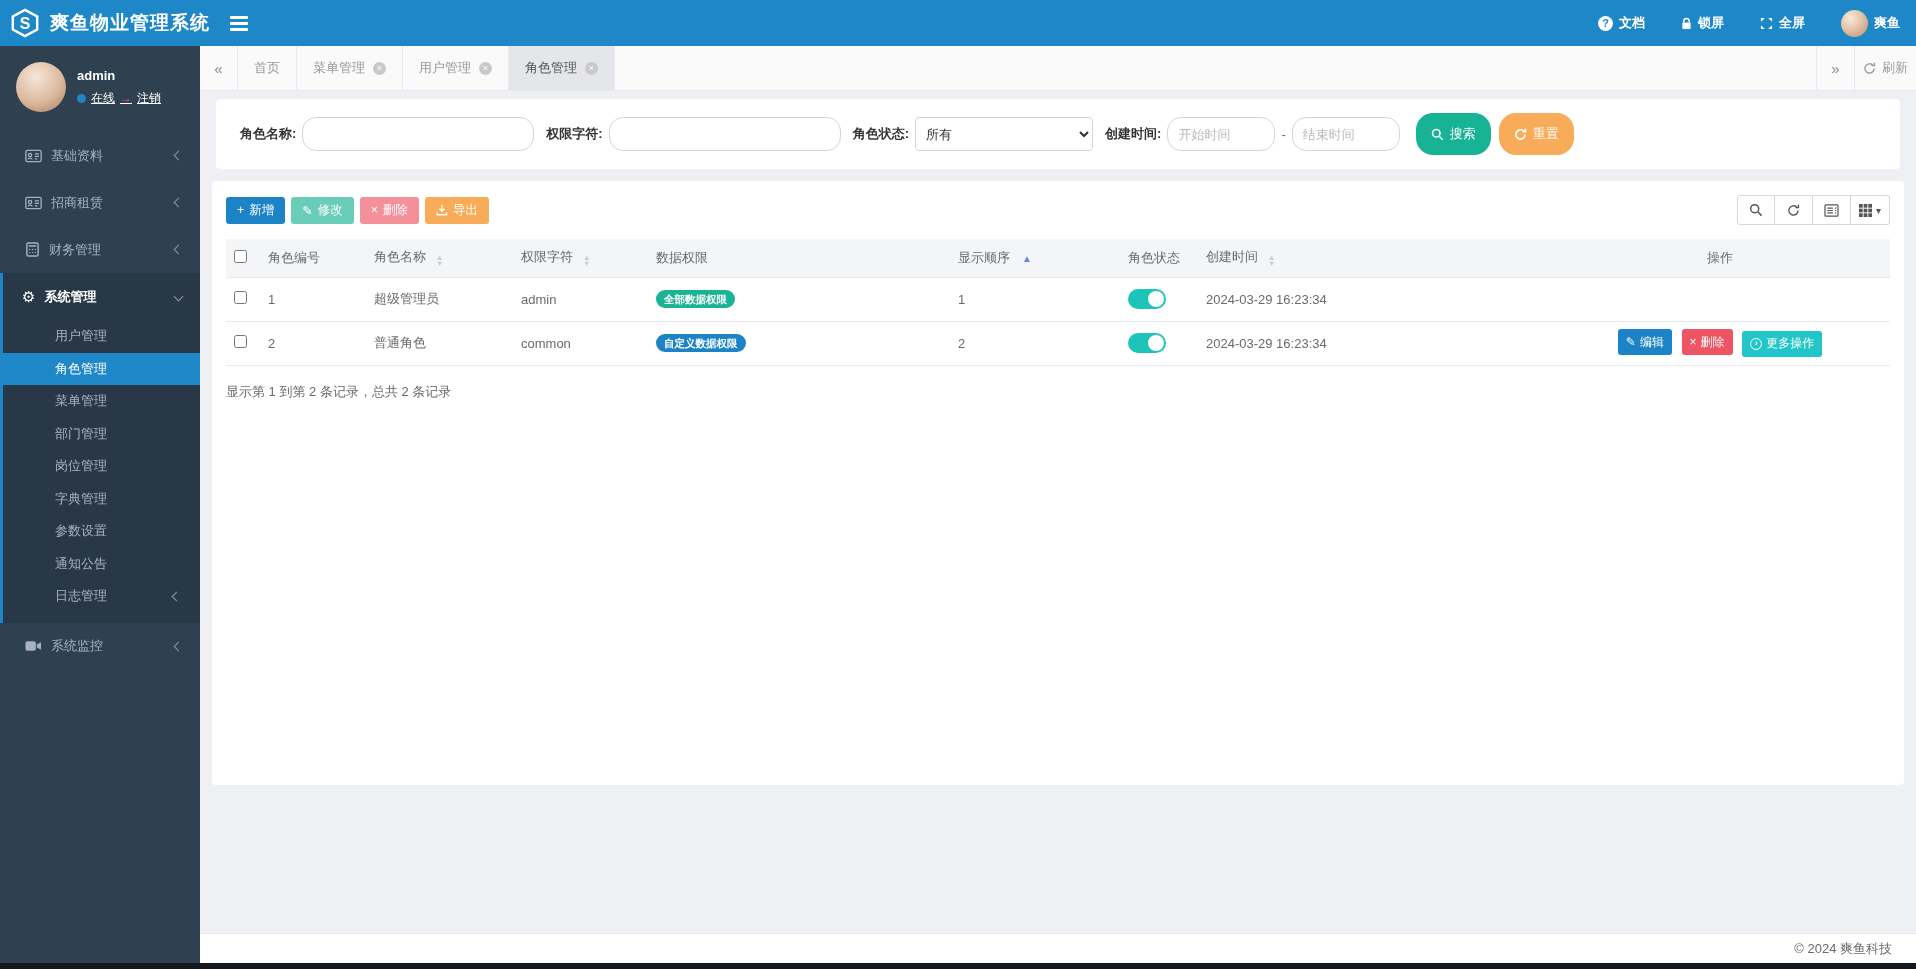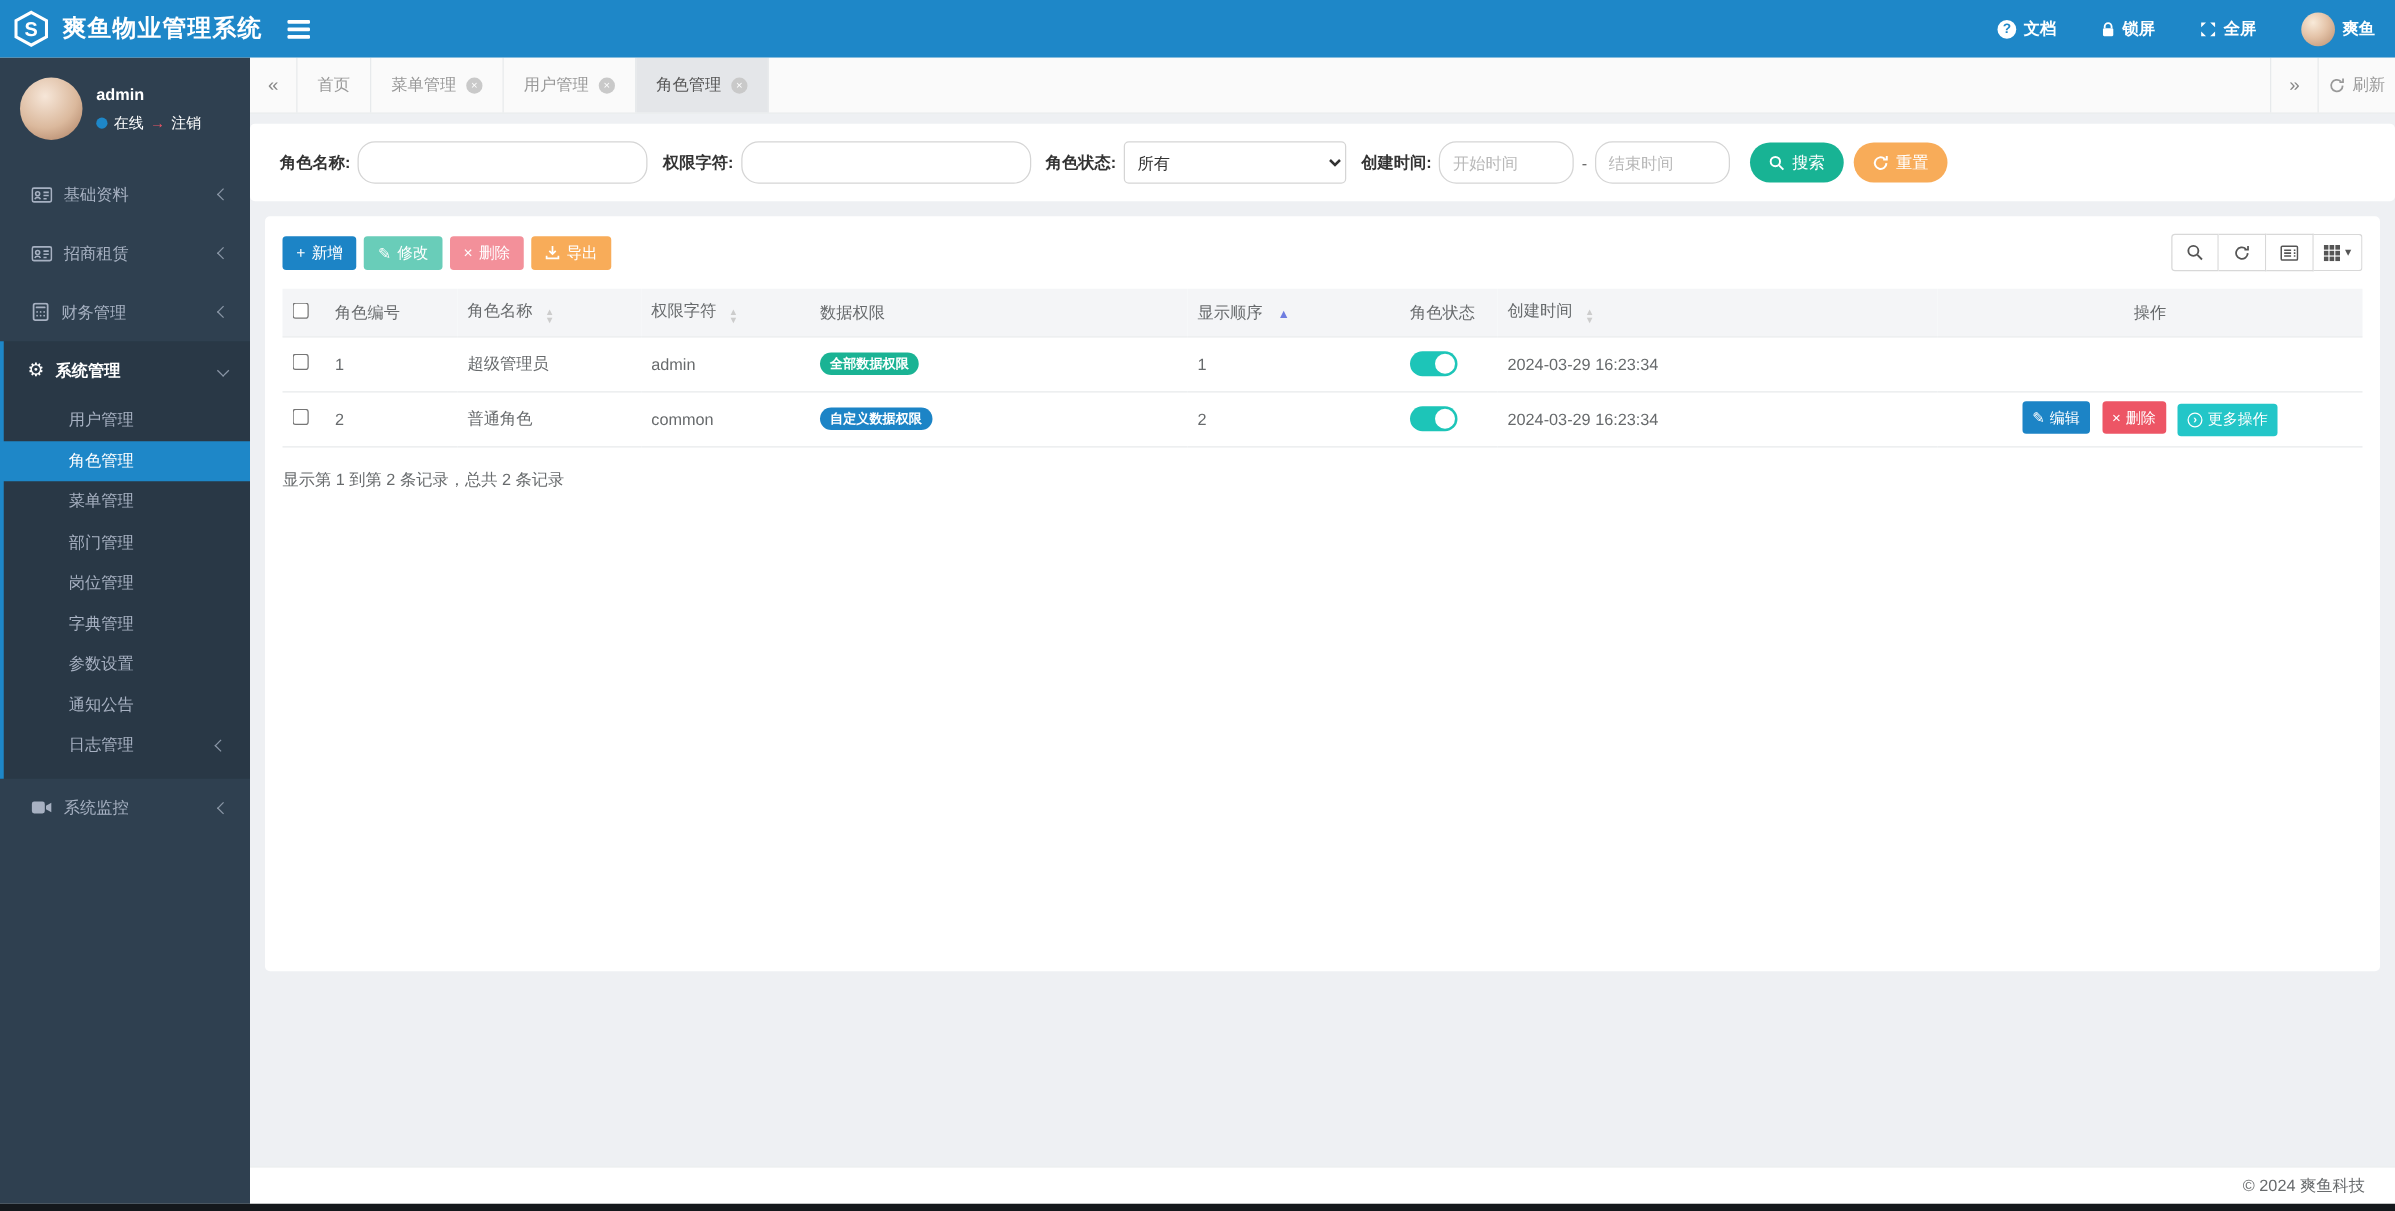--- a/index.html
+++ b/index.html
@@ -22,21 +22,21 @@
   .nav-avatar { width:27px; height:27px; border-radius:50%;
     background:radial-gradient(circle at 35% 30%, #f8ead9 0%, #e4c3a8 45%, #b98d6e 100%); }
 
   
   .sidebar { position:absolute; top:46px; left:0; width:200px; bottom:6px;
     background:#2f4050; color:#a7b1c2; font-size:13px; z-index:20; }
   .user-panel { padding:16px 12px 12px 16px; display:flex; gap:11px; align-items:center; }
   .u-avatar { width:50px; height:50px; border-radius:50%; flex:none;
     background:radial-gradient(circle at 40% 30%, #f6e6d8 0%, #dbb99d 55%, #a8795c 100%); }
   .u-name { color:#fff; font-weight:700; font-size:13px; margin-bottom:7px; }
-  .u-status { display:flex; align-items:center; gap:5px; font-size:12px; color:#fff; }
+  .u-status { display:flex; align-items:center; gap:5px; font-size:12px; color:#fff;text-decoration:underline; }
   .dot { width:9px; height:9px; border-radius:50%; background:#1e87c8; }
   .logout-icon { color:#ed5565; font-weight:700; font-size:12px; }
   .menu { margin-top:8px; }
   .menu-item { height:47px; display:flex; align-items:center; gap:9px;
     padding:0 18px 0 22px; border-left:3px solid transparent; cursor:pointer; }
   .menu-item .mi-icon { display:flex; align-items:center; color:#a7b1c2; }
   .chev { width:7px; height:7px; border-right:1.5px solid #8b97a7;
     border-bottom:1.5px solid #8b97a7; margin-left:auto; flex:none; }
   .chev.left { transform:rotate(135deg); }
   .chev.down { transform:rotate(45deg); }
@@ -62,31 +62,31 @@
     border-right:1px solid #e7eaec; cursor:pointer; white-space:nowrap; }
   .tab.active { background:#e4e6e9; color:#555; }
   .tab-close { width:13px; height:13px; border-radius:50%; background:#c9c9c9; color:#fff;
     font-size:9px; line-height:13px; text-align:center; flex:none; cursor:pointer; }
   .tab-right { margin-left:auto; display:flex; align-items:stretch; }
   .tab-right .tab-nav-btn { border-right:none; border-left:1px solid #e7eaec; }
   .refresh-btn { display:flex; align-items:center; gap:6px; padding:0 8px;
     border-left:1px solid #e7eaec; color:#999; cursor:pointer; }
 
   
-  .filter-panel { margin:8px 0 12px; background:#fff; border-radius:4px;
+  .filter-panel { margin:8px 16px 12px; background:#fff; border-radius:4px;
     padding:14px 12px; display:flex; align-items:center; font-size:13px; color:#333; }
   .f-label { font-weight:700; margin:0 6px 0 12px; white-space:nowrap; }
   .f-input { height:34px; border:1px solid #d5d5d5; border-radius:14px; padding:0 10px;
     font-size:13px; width:232px; color:#333; background:#fff; }
   .f-input::placeholder { color:#b9b9b9; }
   .f-date { width:108px; }
   .f-sep { margin:0 6px; color:#666; }
   .f-select { height:34px; width:178px; border:1px solid #d5d5d5; border-radius:4px;
     font-size:13px; color:#333; padding:0 6px; background:#fff; }
-  .btn-pill { height:32px; border-radius:17px; border:none; color:#fff; font-size:13px;
+  .btn-pill { height:42px; border-radius:17px; border:none; color:#fff; font-size:13px;
     padding:0 15px; display:inline-flex; align-items:center; gap:6px; cursor:pointer; }
   .btn-search { background:#18b394; margin-left:16px; }
   .btn-reset { background:#f8ac59; margin-left:8px; }
 
   
   .table-panel { margin:0 12px; background:#fff; border-radius:4px;
     padding:14px; min-height:604px; }
   .toolbar { display:flex; align-items:center; margin-bottom:14px; }
   .btn { height:27px; border-radius:3px; border:none; color:#fff; font-size:12.5px;
     padding:0 11px; display:inline-flex; align-items:center; gap:5px;

